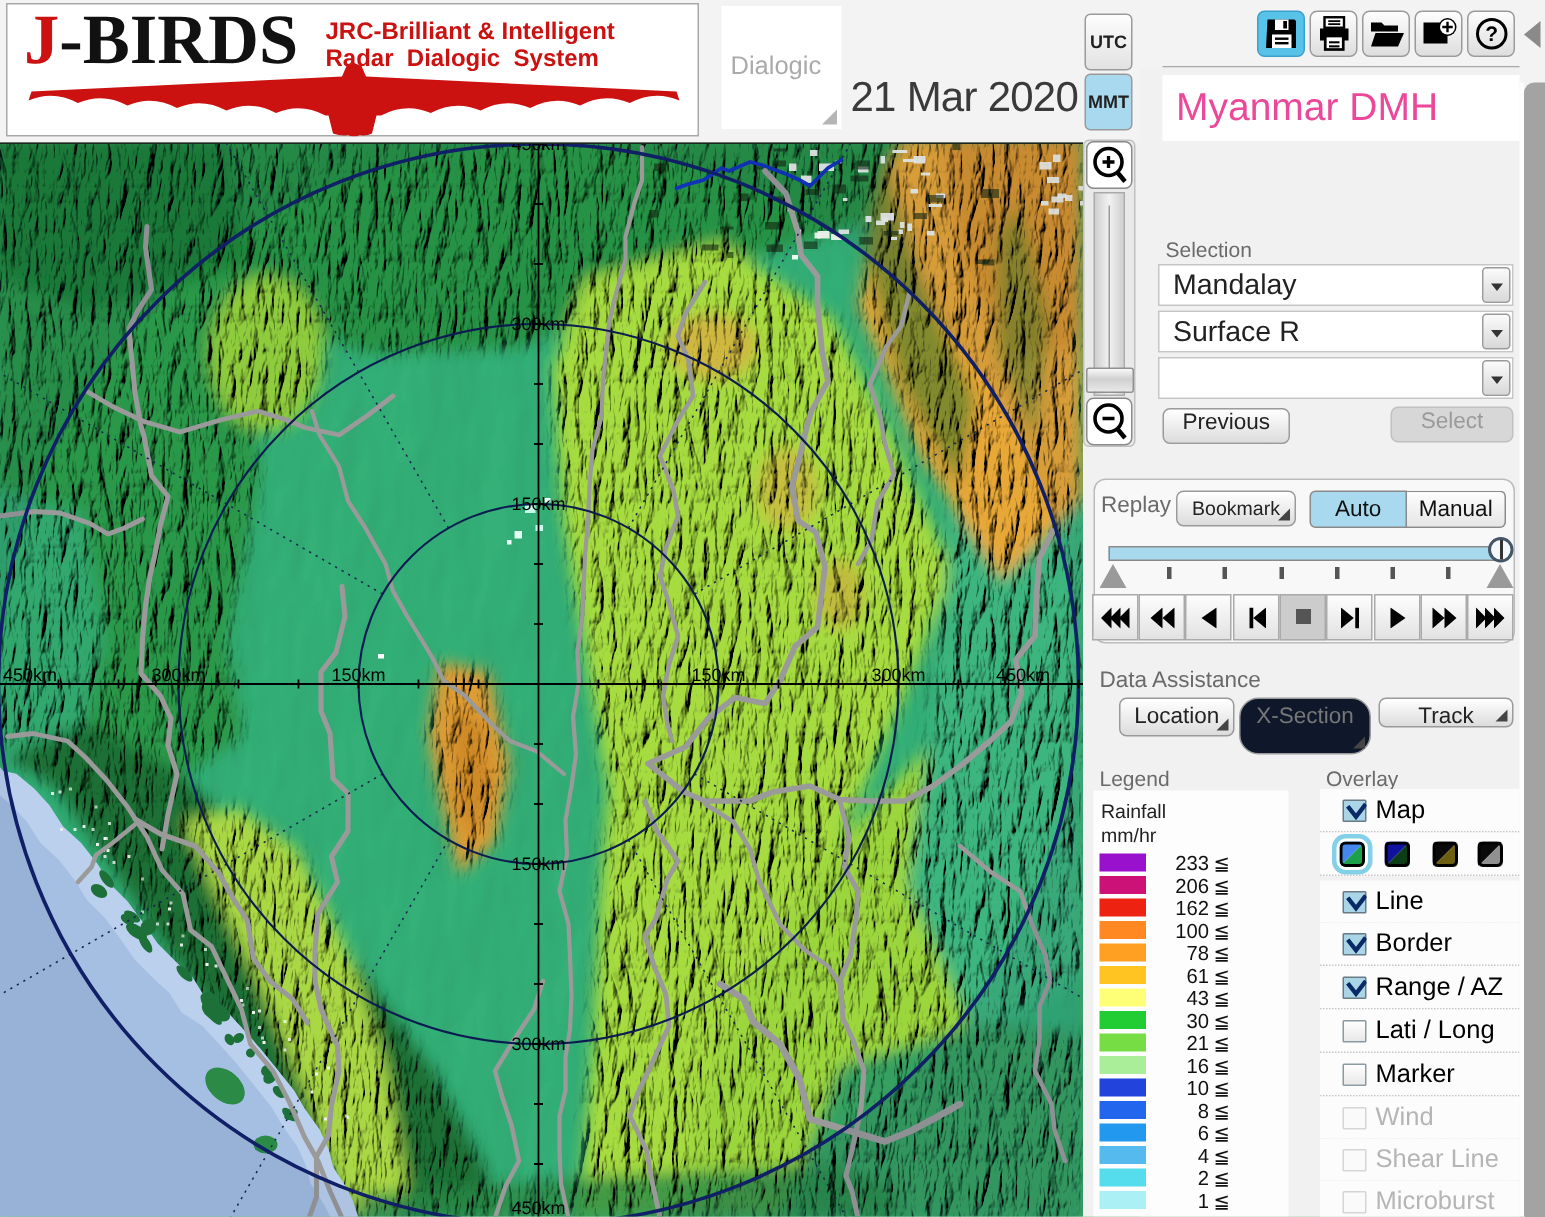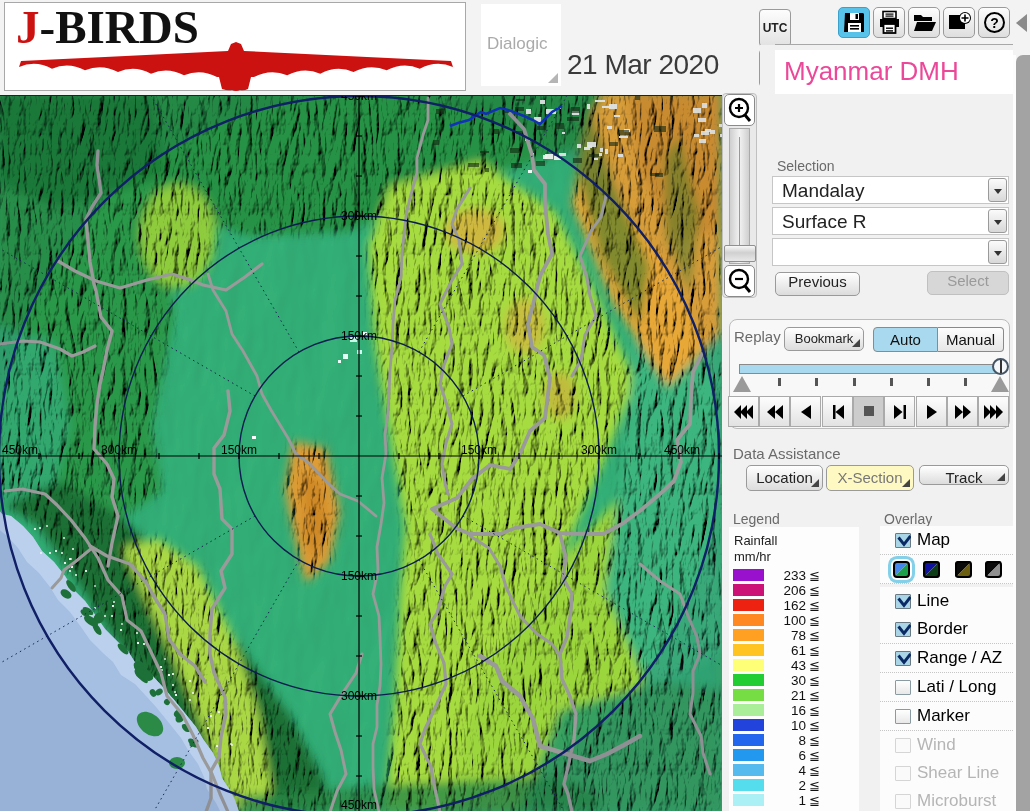--- a/index.html
+++ b/index.html
@@ -10,21 +10,21 @@
 
 #header { position:absolute; left:0; top:0; width:1030px; height:95px; background:#f3f3f3; }
 #logobox { position:absolute; left:4px; top:2px; width:462px; height:89px; background:#fff; border:1px solid #a8a8a8; }
 #jbirds { position:absolute; left:11px; top:-3px; font-family:"Liberation Serif",serif; font-weight:bold; font-size:47px; letter-spacing:0px; color:#111; }
 #jbirds .j { color:#cc1111; }
 #tagline { position:absolute; left:212px; top:10px; color:#cc1111; font-weight:bold; font-size:16px; line-height:18px; letter-spacing:0px; }
 #warnbox { position:absolute; left:481px; top:4px; width:80px; height:82px; background:#fff; }
 #warnbox span { position:absolute; left:6px; top:30px; color:#aaa; font-size:17px; }
 #clock { position:absolute; left:567px; top:1px; width:160px; font-size:45px; color:#3a3a3a; letter-spacing:-1.5px; }
 #date  { position:absolute; left:567px; top:49px; font-size:28px; color:#3a3a3a; letter-spacing:-0.5px; }
-.tzbtn { position:absolute; left:723px; width:32px; height:38px; border:1px solid #9a9a9a; border-radius:4px; font-weight:bold; font-size:12px; color:#222; text-align:center; line-height:36px;margin-left:36px; }
+.tzbtn { position:absolute; left:723px; width:32px; height:38px; border:1px solid #9a9a9a; border-radius:4px; font-weight:bold; font-size:12px; color:#222; text-align:center; line-height:36px; }
 #utc { top:9px;  background:linear-gradient(#fdfdfd,#e2e2e2); }
 #mmt { top:49px; background:#a9d9ee; }
 .tool { position:absolute; top:7px; width:32px; height:31px; border:1px solid #9a9a9a; border-radius:5px; background:linear-gradient(#fdfdfd,#dedede); }
 .tool svg { position:absolute; left:3px; top:2px; }
 #tool1 { background:#59c2e8; border-color:#3aa0cc; }
 #hline1 { position:absolute; left:775px; top:44px; width:238px; height:1px; background:#a8a8a8; }
 
 #rsb { position:absolute; left:1016px; top:55px; width:14px; height:756px; background:#a3a3a3; border-radius:7px 0 0 0; }
 #rsb2 { position:absolute; left:1013px; top:55px; width:3px; height:756px; background:#fdfdfd; }
 #rtri { position:absolute; left:1016px; top:14px; width:0; height:0; border-top:9px solid transparent; border-bottom:9px solid transparent; border-right:11px solid #8a8a8a; }
@@ -57,21 +57,21 @@
 #slthumb { position:absolute; left:262px; top:38px; width:17px; height:17px; border-radius:50%; background:#f4f8fa; border:2px solid #445566; }
 #slthumb:after { content:""; position:absolute; left:6px; top:0px; width:2px; height:13px; background:#333; }
 .tick { position:absolute; top:58px; width:3px; height:8px; background:#555; }
 .rtri2 { position:absolute; top:56px; width:0; height:0; border-left:9px solid transparent; border-right:9px solid transparent; border-bottom:16px solid #9a9a9a; }
 .pbtn { position:absolute; top:76px; width:31px; height:31px; background:linear-gradient(#fdfdfd,#e2e2e2); border:1px solid #aaa; text-align:center; color:#111; }
 .pbtn svg { margin-top:8px; }
 #pstop { background:#cccccc; }
 
 #da-label { position:absolute; left:-27px; top:400px; font-size:15px; }
 #loc   { left:-14px; top:420px; width:77px; height:26px; line-height:24px;}
-#xsec  { left:66px;  top:420px; width:88px; height:26px; background:#fef9c3; color:#777; line-height:24px;}
+#xsec  { left:66px;  top:420px; width:88px; height:38px; background:#0f172a; color:#777; line-height:24px;border-radius:13px;}
 #track { left:159px; top:420px; width:90px; height:20px; line-height:24px;}
 
 #leg-label { position:absolute; left:-27px; top:466px; }
 #ovl-label { position:absolute; left:124px; top:466px; }
 #legbg { position:absolute; left:-31px; top:482px; width:130px; height:284px; background:#fdfdfd; }
 #rainfall { position:absolute; left:5px; top:6px; font-size:13px; color:#222; line-height:16px; }
 .sw { position:absolute; left:4px; width:31px; height:12px; }
 .swv { position:absolute; width:37px; font-size:13.5px; color:#111; text-align:right; }
 .swe { position:absolute; left:80px; font-size:13px; color:#111; }
 
@@ -94,20 +94,21 @@
 #ztrack:after { content:""; position:absolute; left:9px; top:8px; width:1px; height:118px; background:#999; }
 #zthumb { position:absolute; left:1px; top:151px; width:32px; height:17px; background:linear-gradient(#f8f8f8,#d0d0d0 45%,#e8e8e8); border:1px solid #909090; border-radius:2px; }
 </style>
 </head>
 <body>
 <div id="root">
 
   <div id="header">
     <div id="logobox">
       <div id="jbirds"><span class="j">J</span>-BIRDS</div>
+      <div id="tagline">JRC-Brilliant &amp; Intelligent<br>Radar&nbsp;&nbsp;Dialogic&nbsp;&nbsp;System</div>
       <svg width="460" height="50" style="position:absolute;left:0;top:38px" viewBox="0 0 460 50">
         <path id="eagle" fill="#cc1111" d="M231,1 L226,3 L223,10 L100,16 L16,20 L14,26 Q30.5,18.8 47.0,27.7 Q63.5,20.5 80.0,29.3 Q96.5,22.2 113.0,31.0 Q129.5,23.8 146.0,32.7 Q162.5,25.5 179.0,34.3 Q195.5,27.2 212.0,36.0 L214,36 L217,48 Q223,50 227,49 Q231,51 235,49 Q239,50 243,48 L246,36 L249,36 Q265.6,27.2 282.2,34.3 Q298.8,25.5 315.3,32.7 Q331.9,23.8 348.5,31.0 Q365.1,22.2 381.7,29.3 Q398.2,20.5 414.8,27.7 Q431.4,18.8 448.0,26.0 L446,20 L362,16 L239,10 L236,3 Z"></path>
       </svg>
     </div>
     <div id="warnbox">
         <span>Dialogic</span>
       <svg width="12" height="12" style="position:absolute;right:2px;bottom:2px">
           <path d="M11,1 L11,11 L1,11 Z" fill="#b5b5b5"></path>
         </svg>
     </div>

